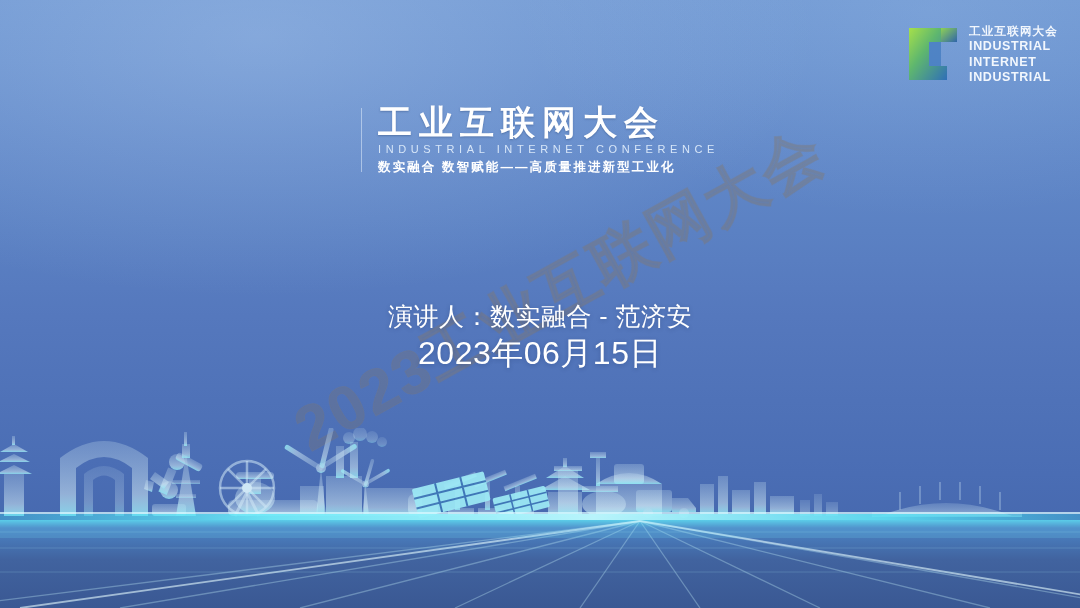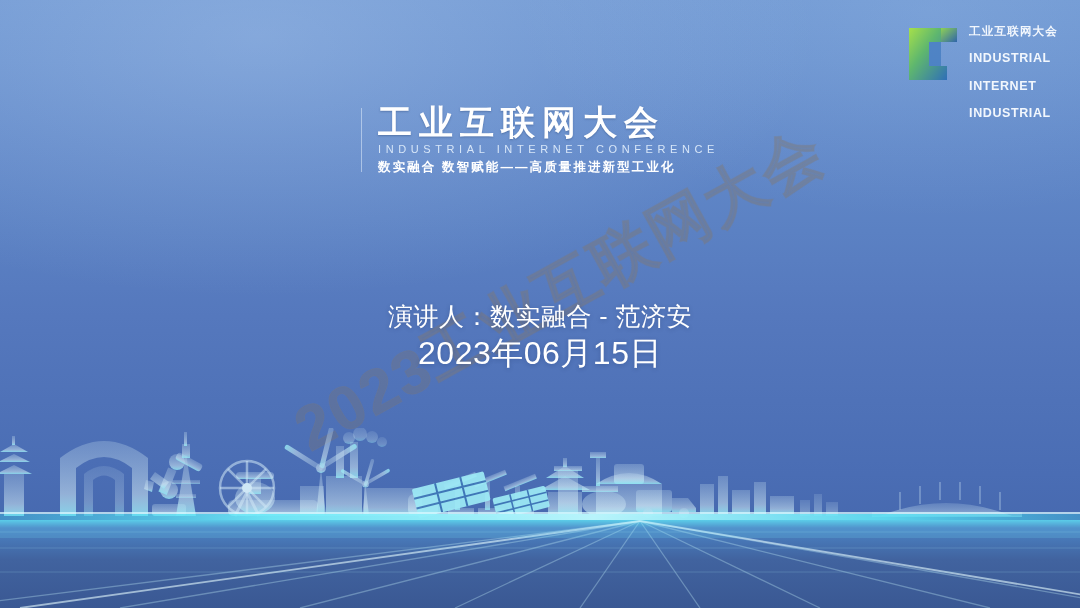--- a/index.html
+++ b/index.html
@@ -52,21 +52,21 @@
     display:flex;align-items:flex-start;gap:10px;
   }
   .corner-logo .mark{width:52px;height:60px;flex:none;}
   .corner-logo .txt{display:flex;flex-direction:column;padding-top:2px;}
   .corner-logo .cn{
     font-size:11.5px;font-weight:700;color:#f2f7fd;
     letter-spacing:1.2px;line-height:15px;white-space:nowrap;
   }
   .corner-logo .en{
     font-size:12.5px;font-weight:700;color:#f2f7fd;
-    letter-spacing:.6px;line-height:15.5px;white-space:nowrap;margin-top:12px;
+    letter-spacing:.6px;line-height:15.5px;white-space:nowrap;
   }
 
   
   .lockup{
     position:absolute;left:0;right:0;top:104px;
     display:flex;justify-content:center;align-items:flex-start;
   }
   .lockup-inner{display:flex;align-items:stretch;gap:16px;}
   .lk-left{display:flex;flex-direction:column;align-items:center;padding-top:2px;}
   .lk-year{

